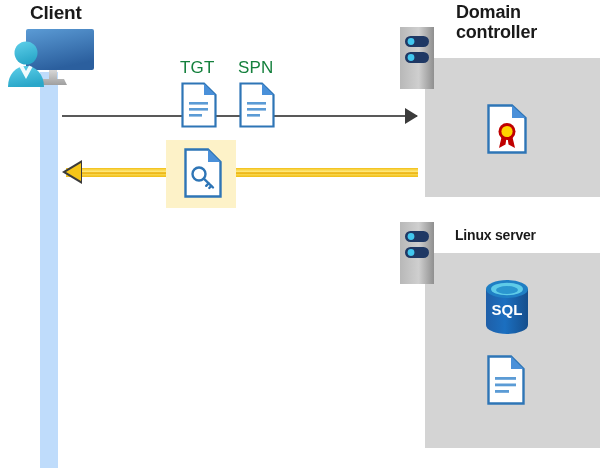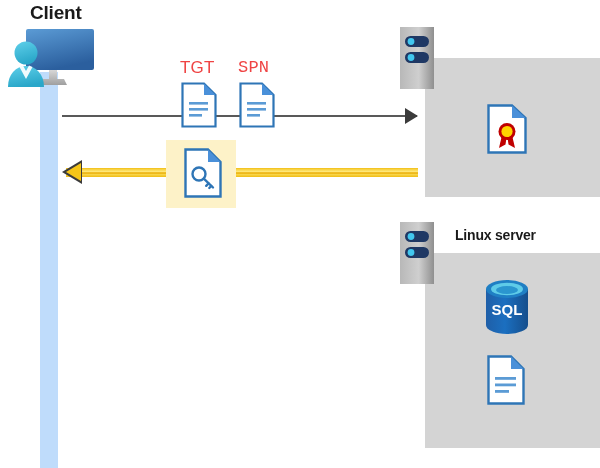--- a/index.html
+++ b/index.html
@@ -21,24 +21,24 @@
     color:#1a1a1a;
     line-height:1.12;
     letter-spacing:-0.2px;
   }
   .title-client{left:30px;top:2px;font-size:19px;}
   .title-dc{left:456px;top:2px;font-size:18px;width:140px;}
   .title-linux{left:455px;top:228px;font-size:14px;}
 
   
   .doclabel{
-    font-size:17px;color:#ef4444;letter-spacing:0.2px;
+    font-size:17px;color:#15803d;letter-spacing:0.2px;
   }
   .lbl-tgt{left:180px;top:58px;}
-  .lbl-spn{left:238px;top:58px;font-family:Liberation Mono, monospace;}
+  .lbl-spn{left:238px;top:58px;}
 
   .keytab-label{
     left:441px;top:414px;font-size:19px;color:#333333;
   }
 
   
   .panel{background:#d4d4d4;}
   .panel-dc{left:425px;top:58px;width:175px;height:139px;}
   .panel-linux{left:425px;top:253px;width:175px;height:195px;}
 
@@ -148,20 +148,24 @@
       <circle cx="21" cy="28" r="11.5" fill="url(#bodyGrad)"></circle>
 
       <path d="M3 62 c0 -13 8 -21 18 -21 c10 0 18 8 18 21 z" fill="url(#bodyGrad)"></path>
 
       <path d="M14.5 42 L21 54 L27.5 42 L24 40.5 L21 46 L18 40.5 z" fill="#ffffff" opacity="0.92"></path>
     </svg>
   </div>
 
   <div class="abs title title-client">Client</div>
 
+  <div class="abs title title-dc">
+    <div>Domain</div>
+    <div>controller</div>
+  </div>
 
   <div class="abs title title-linux">Linux server</div>
 
   <div class="abs rack rack-dc">
     <svg width="34" height="62" viewBox="0 0 34 62">
       <defs>
         <linearGradient id="rackGrad" x1="0" y1="0" x2="1" y2="0">
           <stop offset="0%" stop-color="#b8b8b8"></stop>
           <stop offset="55%" stop-color="#cfcfcf"></stop>
           <stop offset="100%" stop-color="#8f8f8f"></stop>

